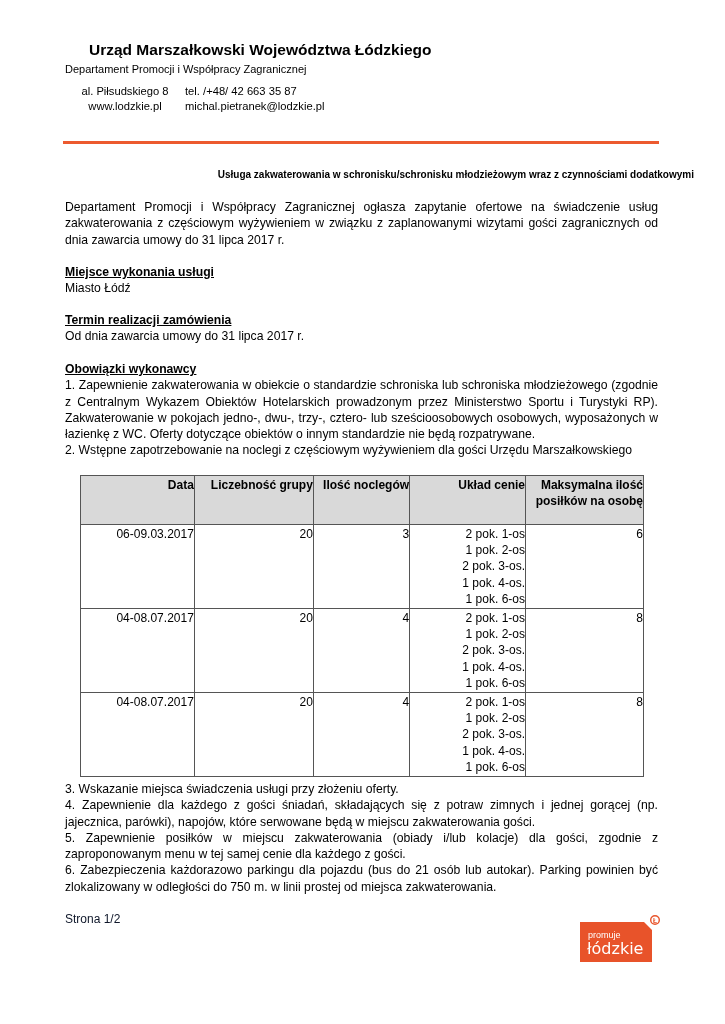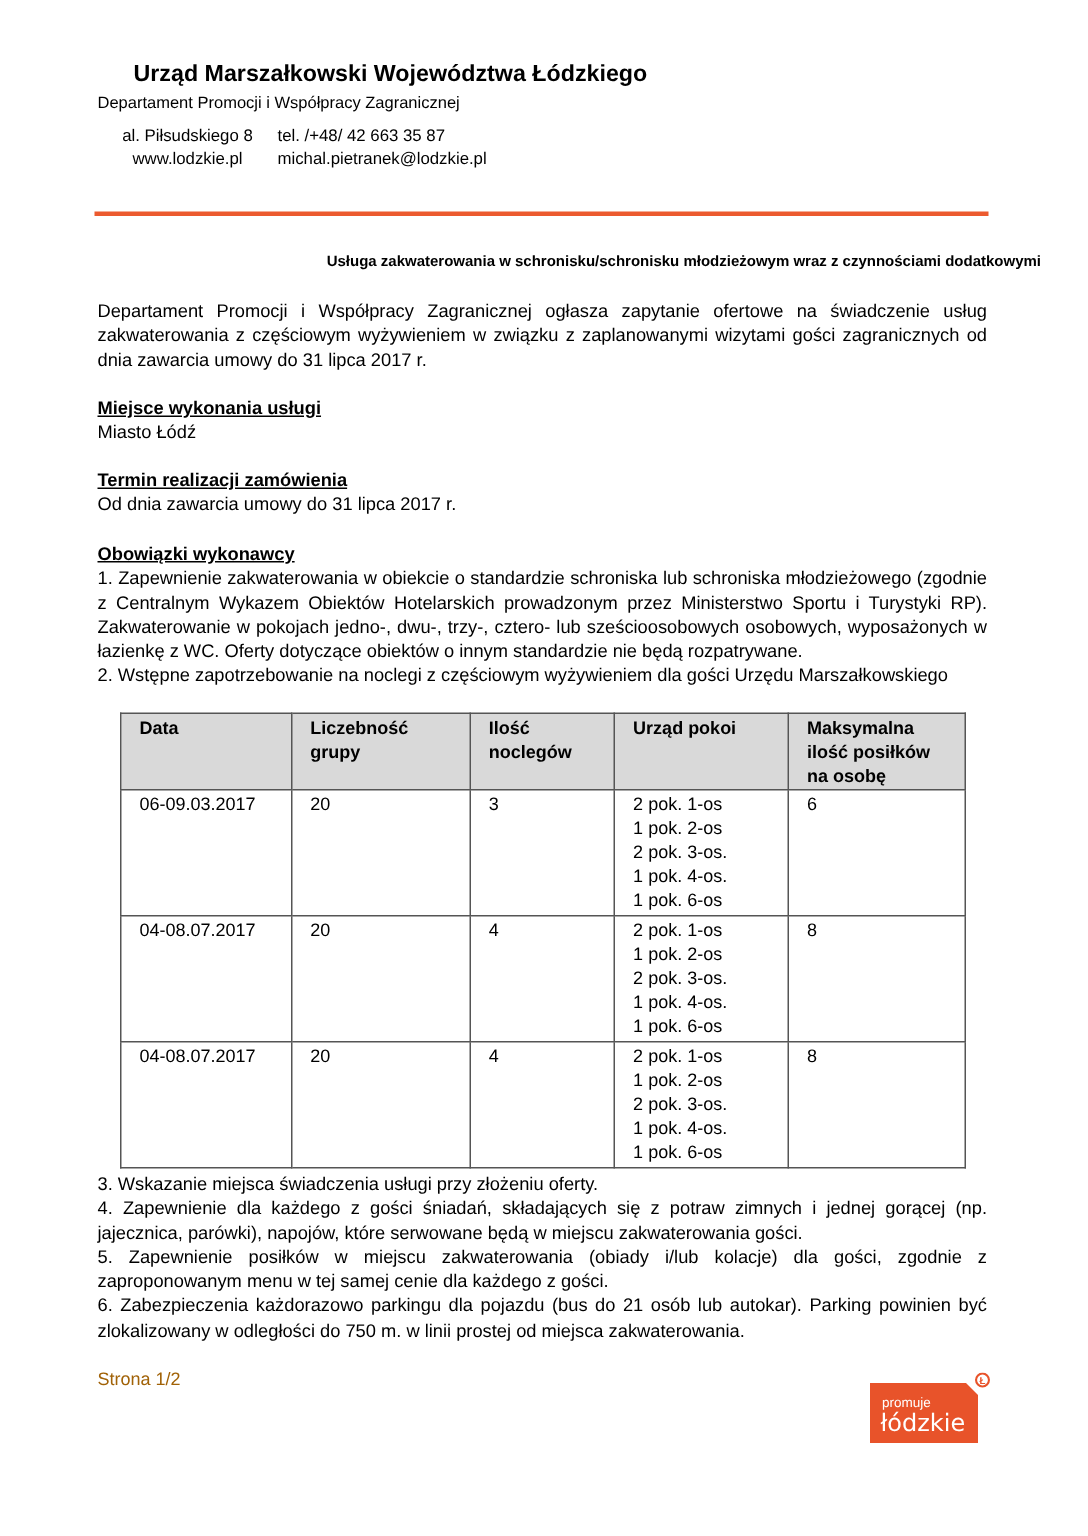--- a/index.html
+++ b/index.html
@@ -9,25 +9,25 @@
   .org-title { left: 65px; top: 41px; font-size: 15.5px; font-weight: bold; letter-spacing: 0; margin-left: 24px; }
   .dept { left: 65px; top: 63px; font-size: 11px; }
   .contact { left: 65px; top: 84px; font-size: 11.2px; line-height: 15px; text-align: center; }
   .contact .row { display: flex; }
   .contact .c1 { width: 120px; }
   .redline { left: 63px; top: 141px; width: 596px; height: 3px; background: #ec5a2f; }
   .doc-title { left: 0; width: 694px; top: 169px; text-align: right; font-size: 10px; font-weight: bold; }
   .para { left: 65px; width: 593px; font-size: 12.2px; line-height: 16.3px; text-align: justify; }
   .heading { font-weight: bold; text-decoration: underline; }
   table.rooms { position: absolute; left: 80px; top: 475px; width: 564px; border-collapse: collapse; font-size: 12px; }
-  table.rooms th, table.rooms td { border: 1px solid #555; text-align: left; vertical-align: top; padding: 0 12px; line-height: 16.2px; }
+  table.rooms th, table.rooms td { border: 1px solid #555; text-align: right; vertical-align: top; padding: 0 0; line-height: 16.2px; }
   table.rooms th { background: #d9d9d9; font-weight: bold; height: 49px; padding-top: 1px; }
   table.rooms td { padding-top: 1px; padding-bottom: 1px; }
   .c-data { width: 110px; } .c-lic { width: 115px; } .c-ilosc { width: 93px; } .c-uklad { width: 112px; } .c-max { width: 114px; }
-  .page-num { left: 65px; top: 912px; font-size: 12px; color: #a16207; }
+  .page-num { left: 65px; top: 912px; font-size: 12px; color: #0f172a; }
   .logo { left: 580px; top: 915px; width: 80px; height: 47px; }
 </style>
 </head>
 <body>
 
 <div class="abs org-title">Urząd Marszałkowski Województwa Łódzkiego</div>
 <div class="abs dept">Departament Promocji i Współpracy Zagranicznej</div>
 <div class="abs contact">
   <div class="row">
     <span class="c1">al. Piłsudskiego 8</span>
@@ -59,21 +59,21 @@
   <div>1. Zapewnienie zakwaterowania w obiekcie o standardzie schroniska lub schroniska młodzieżowego (zgodnie z Centralnym Wykazem Obiektów Hotelarskich prowadzonym przez Ministerstwo Sportu i Turystyki RP). Zakwaterowanie w pokojach jedno-, dwu-, trzy-, cztero- lub sześcioosobowych osobowych, wyposażonych w łazienkę z WC. Oferty dotyczące obiektów o innym standardzie nie będą rozpatrywane.</div>
   <div>2. Wstępne zapotrzebowanie na noclegi z częściowym wyżywieniem dla gości Urzędu Marszałkowskiego</div>
 </div>
 
 <table class="rooms">
   <thead>
     <tr>
       <th class="c-data">Data</th>
       <th class="c-lic">Liczebność grupy</th>
       <th class="c-ilosc">Ilość noclegów</th>
-      <th class="c-uklad">Urząd pokoi</th>
+      <th class="c-uklad">Układ cenie</th>
       <th class="c-max">Maksymalna ilość posiłków na osobę</th>
     </tr>
   </thead>
   <tbody>
     <tr>
       <td>06-09.03.2017</td>
       <td>20</td>
       <td>3</td>
       <td>
         <div>2 pok. 1-os</div>

